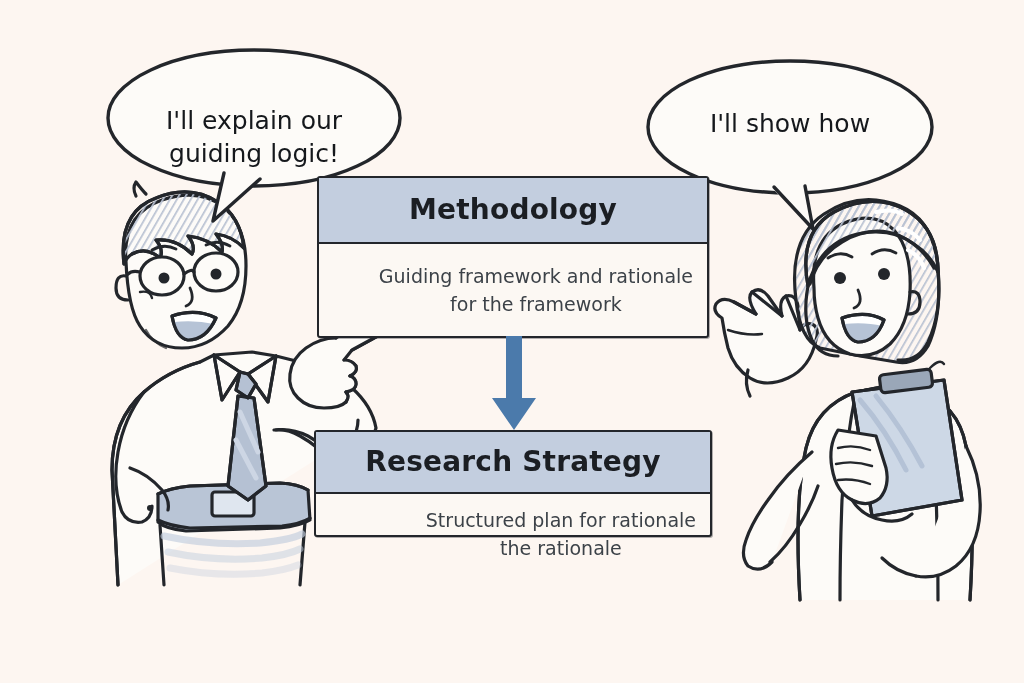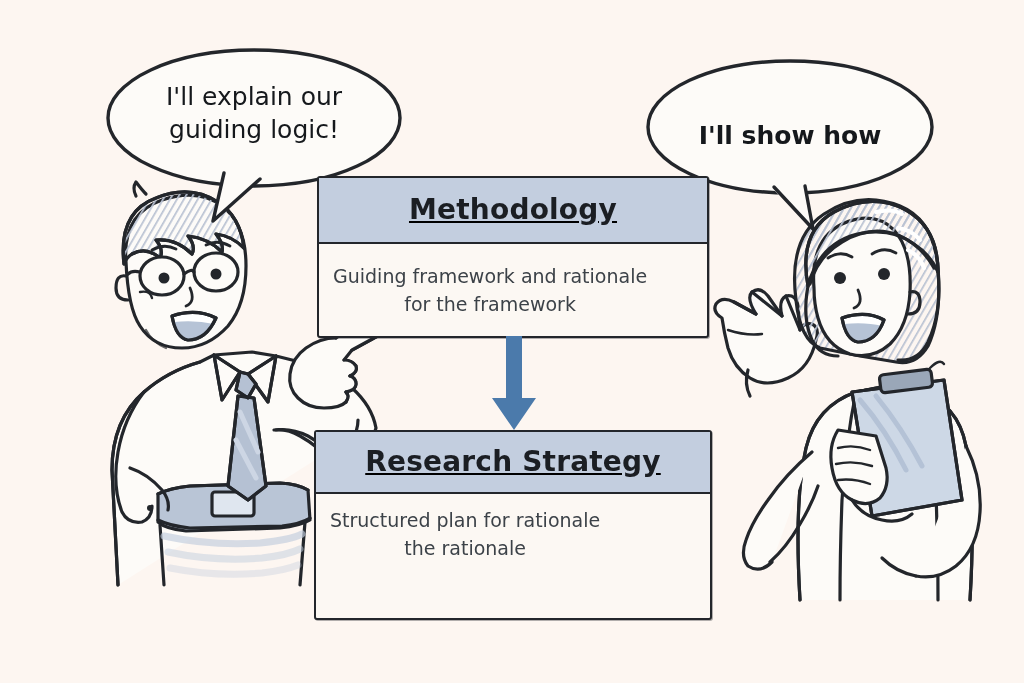--- a/index.html
+++ b/index.html
@@ -34,50 +34,49 @@
     border-radius: 3px;
     box-shadow: 1px 1px 0 rgba(35,38,43,.35);
   }
   .box-header {
     box-sizing: border-box;
     background: #c3cedf;
     border-bottom: 2.5px solid #23262b;
     display: flex;
     align-items: center;
     justify-content: center;
-    text-decoration: underline;
   }
   .box-header-text {
     font-family: "DejaVu Sans", sans-serif;
     font-weight: 700;
     font-size: 28px;
     color: #1b1e23;
     letter-spacing: .2px;
     line-height: 1;
   }
   .box-body {
     box-sizing: border-box;
     display: flex;
     align-items: center;
-    justify-content: flex-start;
+    justify-content: flex-end;
     padding: 6px 14px;
   }
   .box-body-text {
     font-family: "DejaVu Sans", sans-serif;
     font-size: 19px;
     line-height: 1.45;
     color: #3c4248;
     text-align: center;
   }
 
   #box-methodology { left: 317px; top: 176px; width: 392px; height: 162px; }
   #box-methodology .box-header { height: 66px; }
   #box-methodology .box-body   { height: 93px; }
 
-  #box-strategy { left: 314px; top: 430px; width: 398px; height: 190px; }
+  #box-strategy { left: 314px; top: 430px; width: 398px; height: 107px; }
   #box-strategy .box-header { height: 62px; }
   #box-strategy .box-body   { height: 81px; }
 
   
   #connector {
     position: absolute;
     left: 486px;
     top: 336px;
     width: 56px;
     height: 98px;
@@ -92,24 +91,24 @@
     display: flex;
     align-items: center;
     justify-content: center;
     text-align: center;
     font-family: "DejaVu Sans", sans-serif;
     font-size: 25px;
     line-height: 1.32;
     color: #15181c;
     pointer-events: none;
   }
-  #bubble-left  { left: 104px; top: 36px;  width: 300px; height: 180px; }
+  #bubble-left  { left: 104px; top: 60px;  width: 300px; height: 180px; }
   #bubble-left  .bubble-text { height: 130px; top: 12px; padding: 0 30px; box-sizing: border-box; }
   #bubble-right { left: 640px; top: 58px;  width: 300px; height: 180px; }
-  #bubble-right .bubble-text { height: 126px; top: 14px; padding: 0 26px; box-sizing: border-box; font-weight: bold; }
+  #bubble-right .bubble-text { height: 126px; top: 2px; padding: 0 26px; box-sizing: border-box; }
 </style>
 </head>
 <body>
 
 <div id="scene">
 
   <svg class="art" viewBox="0 0 1024 683">
     <defs>
       <pattern id="hatch" width="7" height="7" patternTransform="rotate(38)" patternUnits="userSpaceOnUse">
         <line x1="0" y1="0" x2="0" y2="7" stroke="#c2cddd" stroke-width="3.1"></line>

